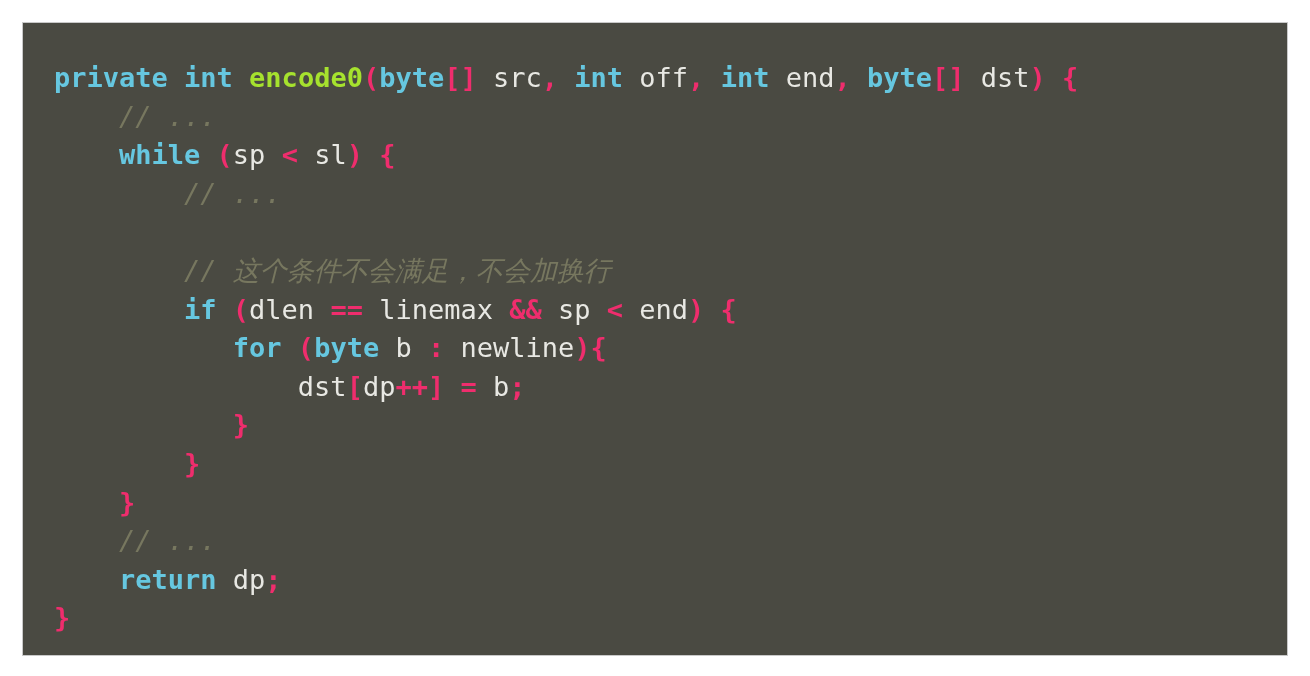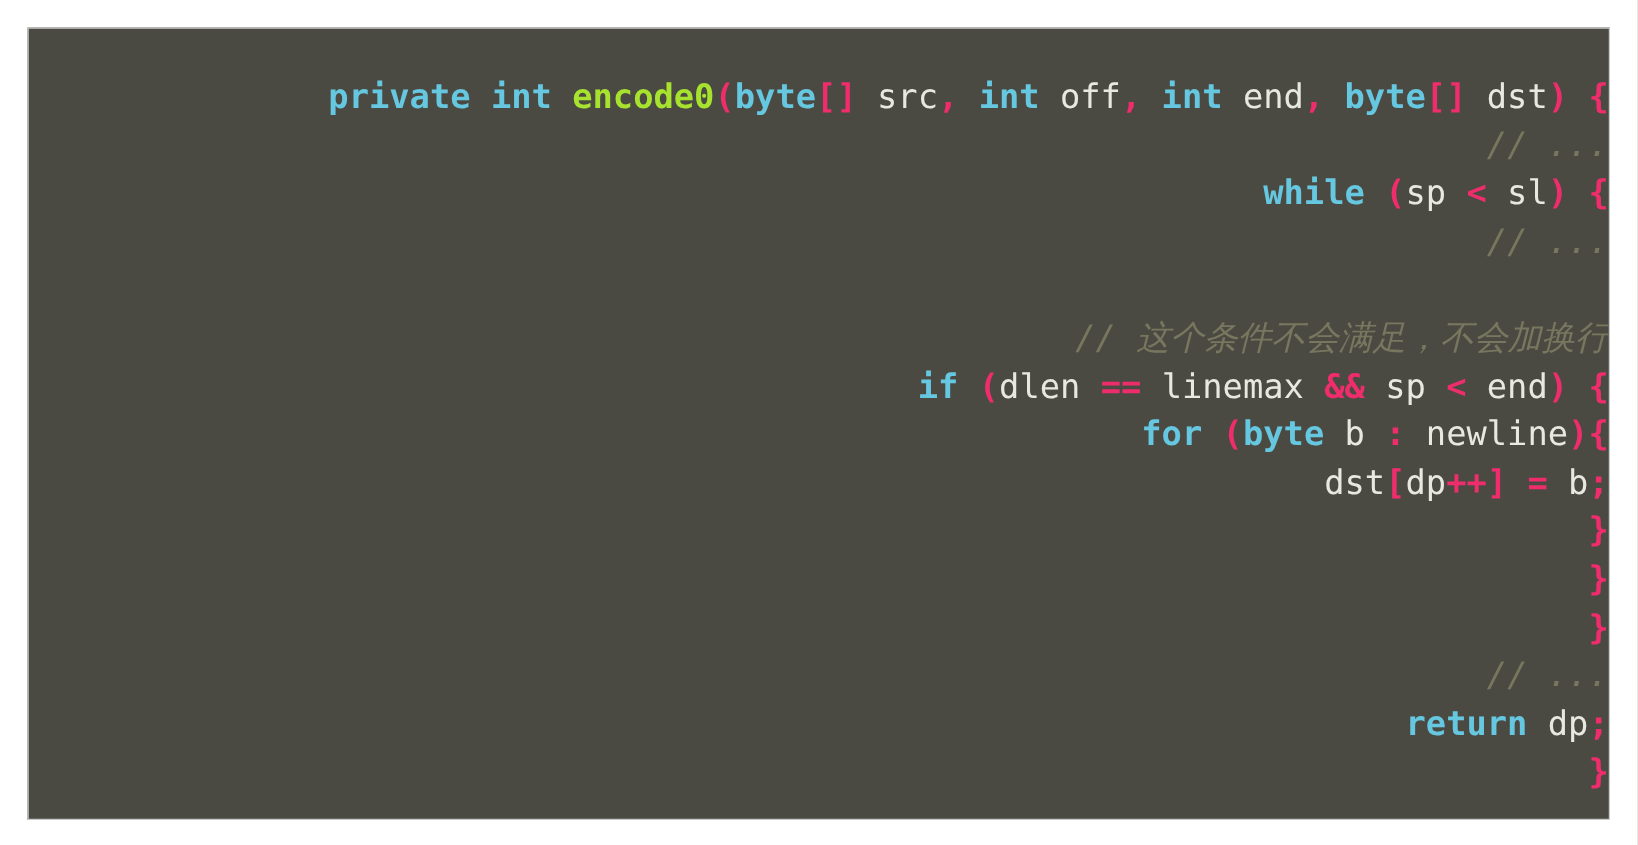--- a/index.html
+++ b/index.html
@@ -29,26 +29,25 @@
     height: 634px;
     background: #4a4a42;
     border: 1px solid #c9c9c9;
     box-sizing: border-box;
     overflow: hidden;
   }
   #code-lines {
     position: absolute;
     left: 31px;
     top: 36px;
-    right: 0;
+    right: 16px;
     font-size: 27px;
     line-height: 38.6px;
     white-space: pre;
     letter-spacing: 0px;
-    text-align: right;
   }
   .code-line {
     white-space: pre;
     height: 38.6px;
     font-size: 27px;
     line-height: 38.6px;
   }
   .tok { white-space: pre; }
   
   .t-keyword   { color: #66c7e0; font-weight: bold; }

